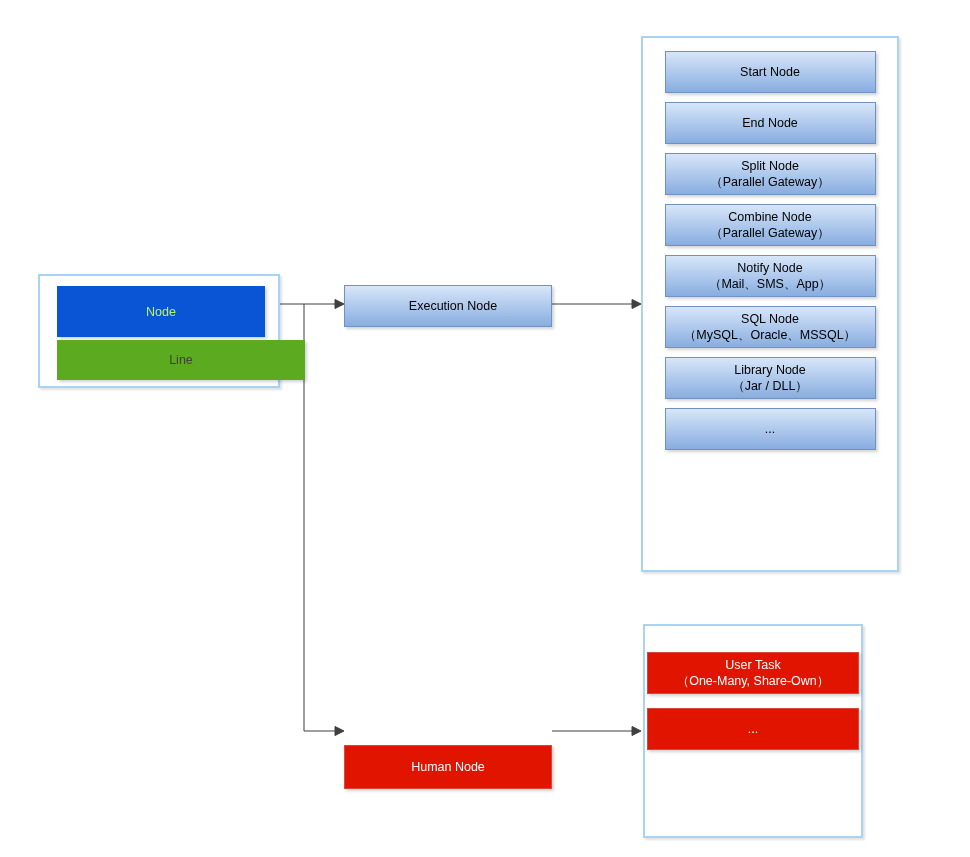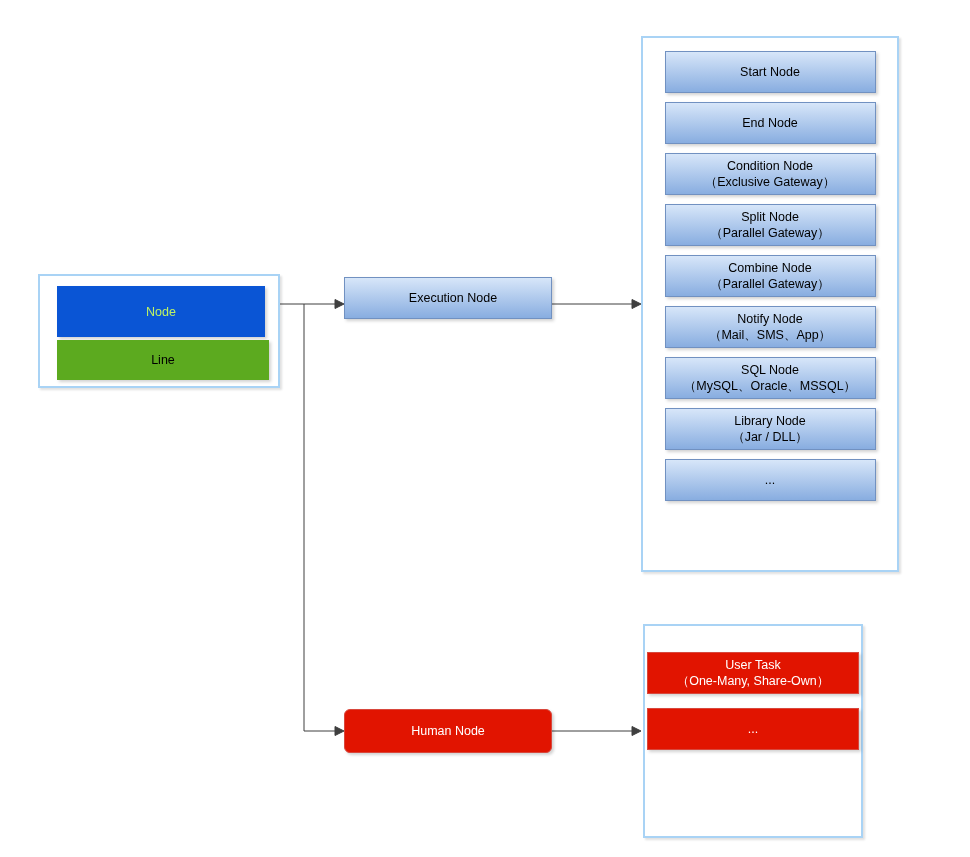--- a/index.html
+++ b/index.html
@@ -45,40 +45,40 @@
     box-sizing: border-box;
     flex: 0 0 auto;
   }
   .legend-node {
     position: absolute; left: 17px; top: 10px;
     width: 208px; height: 51px;
     background: #0a55d5; color: #bef264;
   }
   .legend-line {
     position: absolute; left: 17px; top: 64px;
-    width: 212px; height: 40px;
-    background: #5caa1f; color: #000000;
+    width: 248px; height: 40px;
+    background: #5caa1f; color: #404040;
   }
   .blue-grad {
     background: linear-gradient(180deg, #d7e6f9 0%, #88ade0 100%);
     border: 1px solid #7191c1;
     color: #000000;
   }
   .red-node {
     background: #e11400;
     border: 1px solid #d8473c;
     color: #ffffff;
   }
   .mid-node {
     position: absolute;
     width: 208px; height: 42px;
     z-index: 2;
   }
-  .execution-node { left: 344px; top: 277px; padding-left: 10px; }
-  .human-node     { left: 344px; top: 709px; height: 44px; border-radius: 6px; }
+  .execution-node { left: 344px; top: 285px; padding-left: 10px; }
+  .human-node     { left: 344px; top: 745px; height: 44px; }
   .exec-panel .cbox  { width: 211px; min-height: 42px; }
   .human-panel .cbox { width: 212px; min-height: 42px; }
 </style>
 </head>
 <body>
 
 <div class="canvas">
 
   <svg class="edges" viewBox="0 0 970 857" xmlns="http://www.w3.org/2000/svg">
     <path d="M263 304 H336"></path>
@@ -110,24 +110,20 @@
   <div class="panel exec-panel">
     <div class="cbox blue-grad">
       <span>Start Node</span>
       <span></span>
     </div>
     <div class="cbox blue-grad">
       <span>End Node</span>
       <span></span>
     </div>
     <div class="cbox blue-grad">
-      <span>Condition Node</span>
-      <span>（Exclusive Gateway）</span>
-    </div>
-    <div class="cbox blue-grad">
       <span>Split Node</span>
       <span>（Parallel Gateway）</span>
     </div>
     <div class="cbox blue-grad">
       <span>Combine Node</span>
       <span>（Parallel Gateway）</span>
     </div>
     <div class="cbox blue-grad">
       <span>Notify Node</span>
       <span>（Mail、SMS、App）</span>

